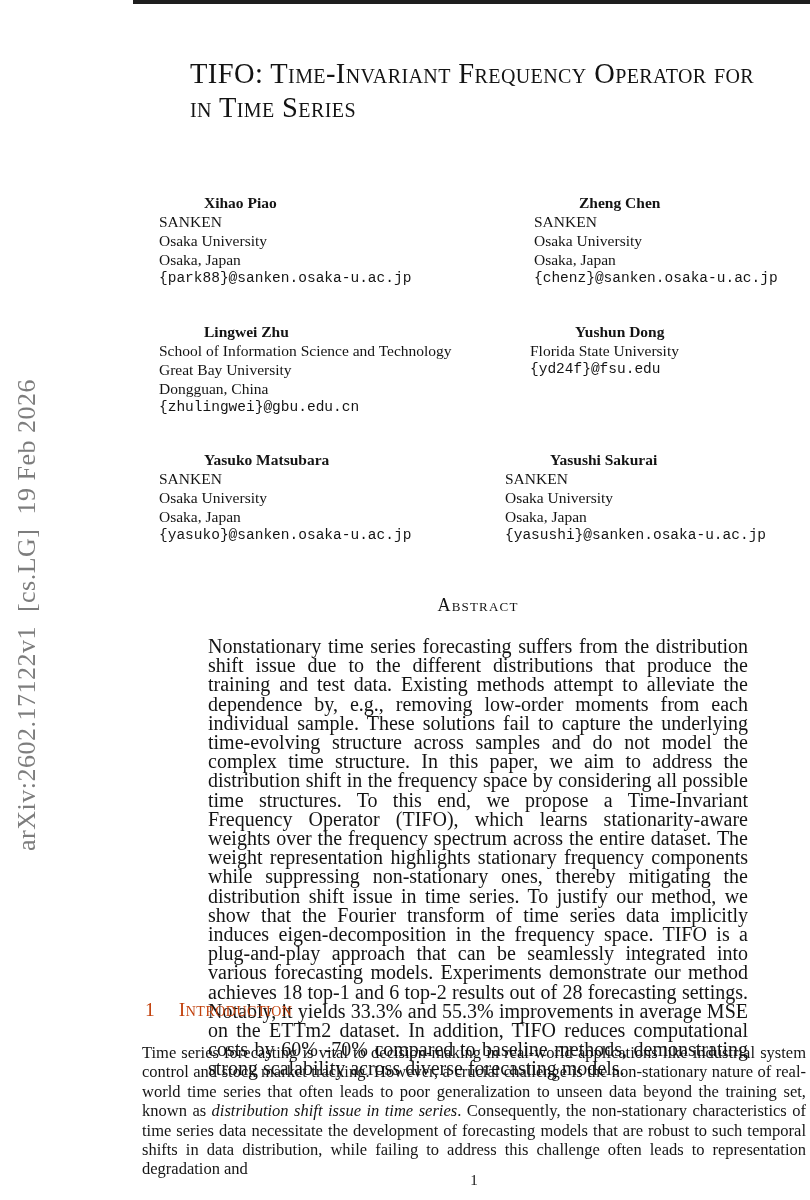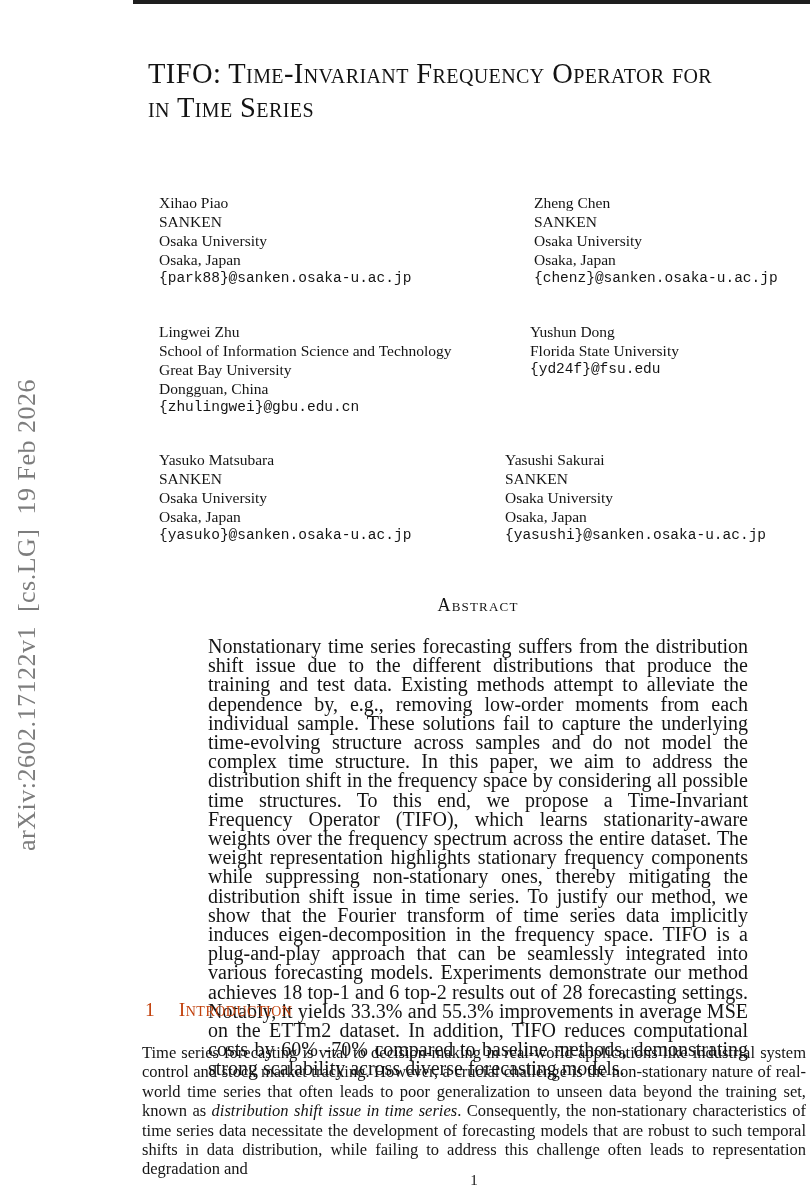--- a/index.html
+++ b/index.html
@@ -30,28 +30,28 @@
   }
   .title {
     position: absolute;
     left: 148px; top: 57px;
     font-size: 28.5px;
     line-height: 34px;
     font-variant: small-caps;
     letter-spacing: 0.4px;
     color: #131313;
   }
-  .title .line { white-space: nowrap; }
+  .title .line { white-space: nowrap; margin-left: 42px; }
   .author-block {
     position: absolute;
     font-size: 15.5px;
     line-height: 19px;
     color: #141414;
   }
-  .author-block .name { font-weight: normal; }
+  .author-block .name { font-weight: bold; margin-left: 45px; }
   .author-block .email {
     font-family: "Liberation Mono", monospace;
     font-size: 14.5px;
     letter-spacing: 0px;
   }
   .abstract-heading {
     position: absolute;
     left: 208px; top: 595px;
     width: 540px;
     text-align: center;

